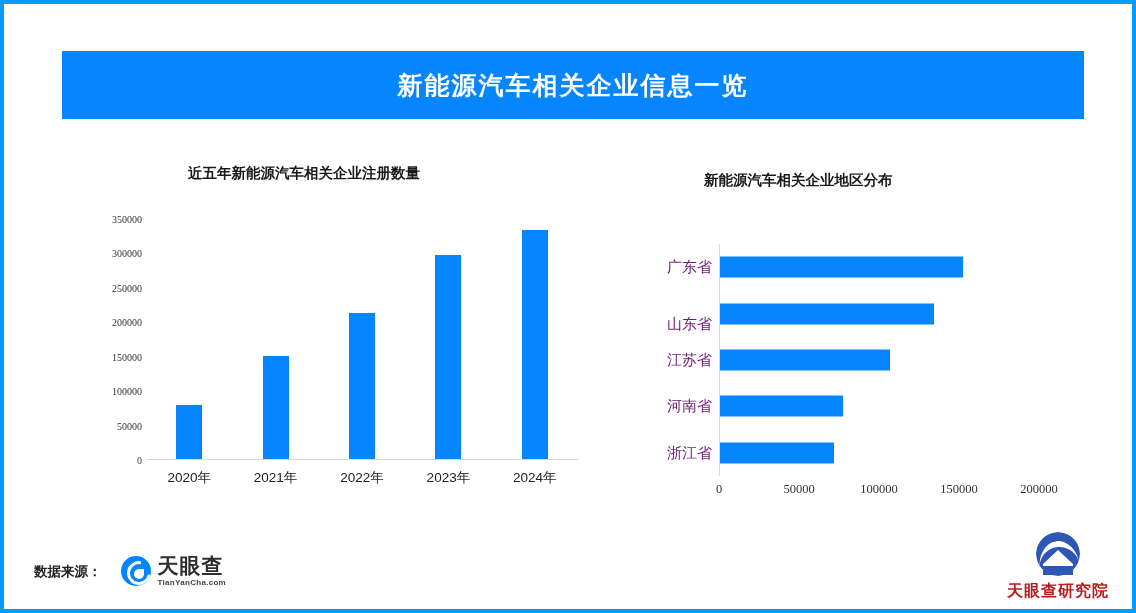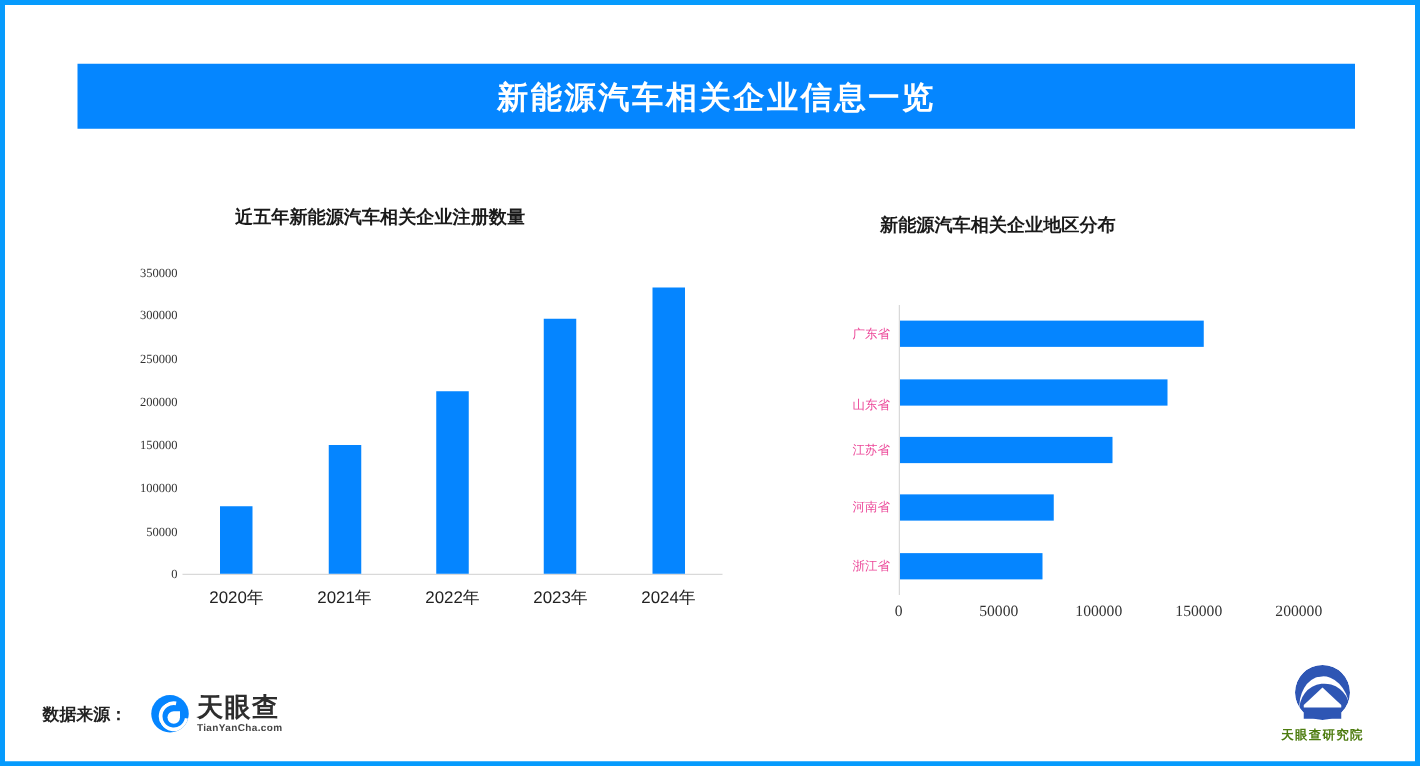--- a/index.html
+++ b/index.html
@@ -9,21 +9,21 @@
     background:#ffffff;
     position:relative;
     overflow:hidden;
   }
   .page-frame{
     position:absolute; left:0; top:0; width:1136px; height:613px;
     border:4px solid #069BFD; background:#fff;
   }
   
   .banner{
-    position:absolute; left:58px; top:47px; width:1022px; height:52px;
+    position:absolute; left:58px; top:47px; width:1022px; height:68px;
     background:#0586FF; display:flex; align-items:center; justify-content:center;
   }
   .banner-text{
     color:#ffffff; font-size:25px; font-weight:bold; letter-spacing:2px;
     font-family:"DejaVu Sans","Liberation Sans",sans-serif;
   }
   
   .chart-heading{
     position:absolute; font-size:14.5px; font-weight:bold; color:#1a1a1a;
     font-family:"DejaVu Sans","Liberation Sans",sans-serif; white-space:nowrap;
@@ -49,21 +49,21 @@
   .col-xlabels{ position:absolute; left:82px; top:250px; width:432px; height:24px; }
   .col-xlabel{
     position:absolute; font-size:13.5px; color:#222; transform:translateX(-50%);
     white-space:nowrap; font-family:"Liberation Sans","DejaVu Sans",sans-serif;
   }
 
   
   .bar-chart{ position:absolute; left:630px; top:240px; width:420px; height:265px; }
   .bar-cats{ position:absolute; left:0; top:0; width:78px; height:232px; }
   .bar-cat{
-    position:absolute; right:0; font-size:10px; color:#ec4899;
+    position:absolute; right:0; font-size:15px; color:#701a75;
     transform:translateY(-50%); white-space:nowrap;
     font-family:"DejaVu Sans","Liberation Sans",sans-serif;
   }
   .bar-plot{ position:absolute; left:85px; top:0; width:320px; height:232px; }
   .bar-axisline{
     position:absolute; left:0; top:0; width:1px; height:100%; background:#d9d9d9;
   }
   .h-bar{ position:absolute; left:1px; height:21px; background:#0585FF; transform:translateY(-50%); }
   .bar-xlabels{ position:absolute; left:85px; top:238px; width:320px; height:22px; }
   .bar-xlabel{
@@ -122,21 +122,21 @@
   .inst-mark .roof{
     position:absolute; left:11px; top:18px; width:0; height:0;
     border-left:15px solid transparent; border-right:15px solid transparent;
     border-bottom:14px solid #ffffff;
   }
   .inst-mark .base{
     position:absolute; left:11px; top:32px; width:30px; height:11px; background:#2E56B4;
     border-top:2px solid #ffffff;
   }
   .inst-name{
-    font-size:10px; font-weight:bold; color:#4d7c0f; letter-spacing:1px;
+    font-size:16px; font-weight:bold; color:#b91c1c; letter-spacing:1px;
     white-space:nowrap; font-family:"DejaVu Sans","Liberation Sans",sans-serif;
   }
 </style>
 </head>
 <body>
 
 <div class="page-frame">
 
   <div class="banner">
     <div class="banner-text">新能源汽车相关企业信息一览</div>

